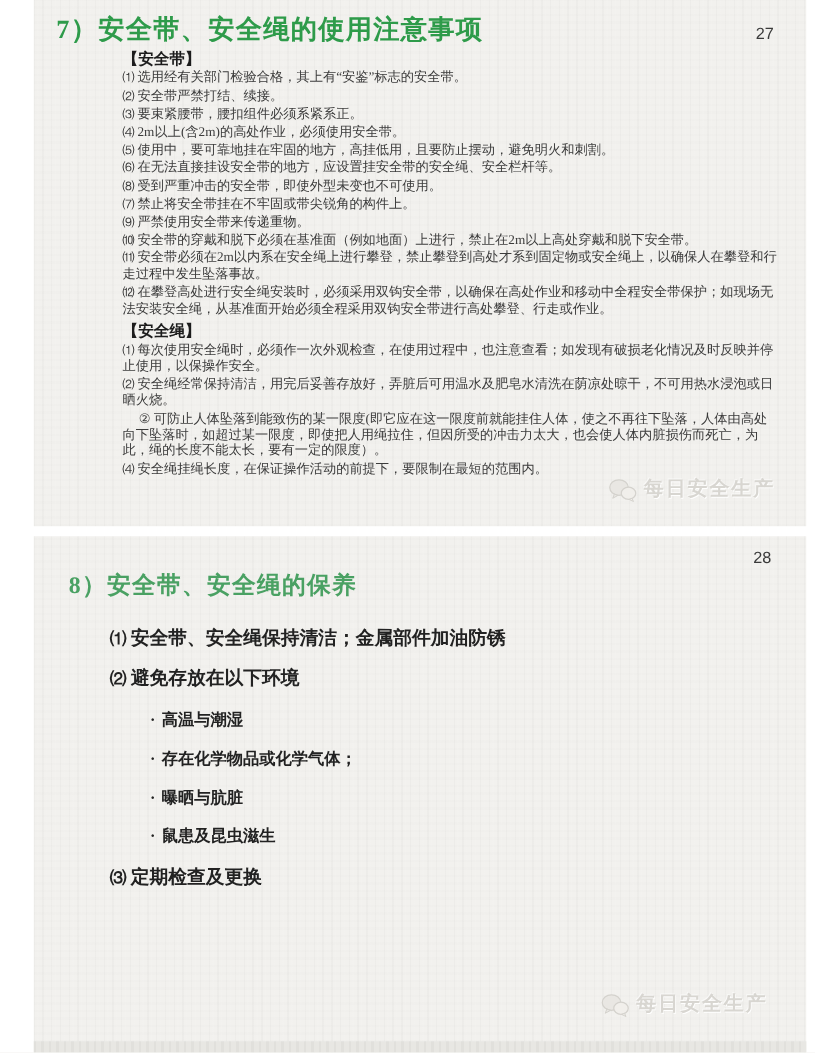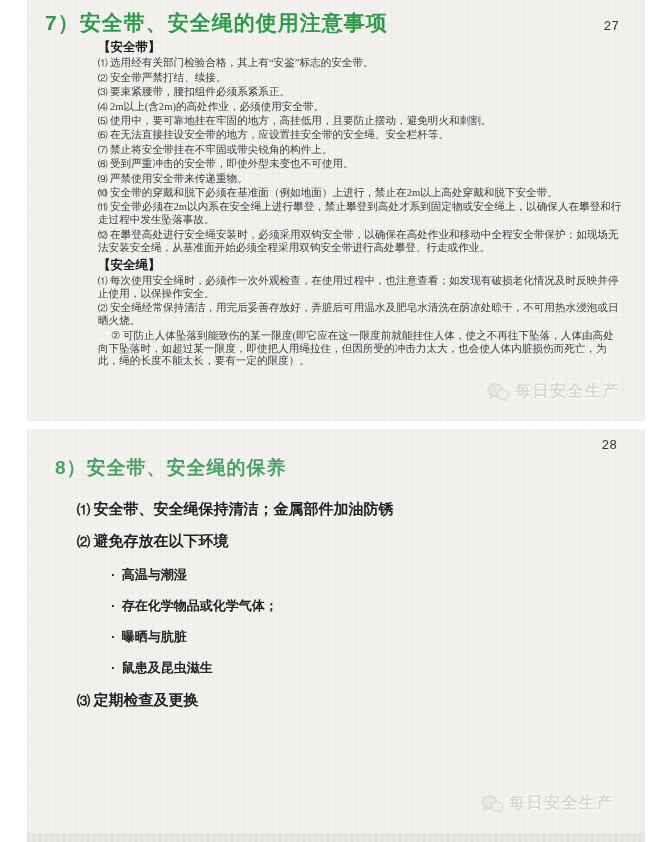--- a/index.html
+++ b/index.html
@@ -17,45 +17,45 @@
       repeating-linear-gradient(0deg, rgba(0,0,0,0.008) 0 2px, rgba(0,0,0,0) 2px 6px);
   }
   #slide1{top:0;height:421px;}
   #slide2{top:429px;height:507px;}
   .next-strip{
     position:absolute;left:27px;top:833px;width:618px;height:9px;
     background-color:var(--strip,#e8e7e3);
     background-image:repeating-linear-gradient(90deg, rgba(0,0,0,0.03) 0 2px, rgba(0,0,0,0) 2px 6px);
   }
   .pagenum{
-    position:absolute;font-family:Liberation Mono, monospace;
+    position:absolute;font-family:Liberation Sans, sans-serif;
     font-size:13px;color:#3a3a3a;
   }
   #slide1 .pagenum{top:19px;right:26px;}
   #slide2 .pagenum{top:9px;right:28px;}
   .title{
-    position:absolute;margin:0;font-family:Liberation Sans, sans-serif;
+    position:absolute;margin:0;font-family:Liberation Serif, serif;
     font-weight:bold;letter-spacing:1px;
   }
   #slide1 .title{left:18px;top:9px;font-size:21px;color:var(--title-green-1,#2e9b4a);}
   #slide2 .title{left:28px;top:26px;font-size:19px;color:var(--title-green-2,#4aa163);}
   .s1-body{
     position:absolute;left:31px;top:37px;right:22px;
     font-size:10.6px;line-height:1.22;color:var(--body-text,#3b3b3b);margin-left:40px;
   }
   .sec-heading{
     font-weight:bold;font-size:12.5px;color:#1c1c1c;margin:3px 0 2px;
   }
   .item{margin:0 0 1.5px;}
   .subitem{margin:0 0 1.5px;text-indent:13px;}
   .num{font-size:9.5px;letter-spacing:-0.5px;margin-right:3px;}
   .subitem .num{font-size:10.5px;}
   .s2-body{
-    position:absolute;left:50px;top:73px;right:40px;
-    font-size:15px;font-weight:bold;color:#222;line-height:1.25;font-family:Liberation Mono, monospace;
+    position:absolute;left:61px;top:73px;right:40px;
+    font-size:15px;font-weight:bold;color:#222;line-height:1.25;
   }
   .s2-item{margin:0 0 13px;}
   .s2-item .num{font-size:13px;margin-right:4px;}
   .s2-bullets{margin:15px 0 12px;padding-left:32px;}
   .s2-bullet{margin:0 0 15px;font-size:13px;}
   .bullet-marker{margin-right:5px;}
   .watermark{
     position:absolute;display:flex;align-items:flex-end;gap:5px;
     font-family:"Liberation Sans","DejaVu Sans",sans-serif;
     font-size:16px;letter-spacing:1.5px;font-weight:bold;
@@ -75,30 +75,31 @@
     <span class="pagenum">27</span>
     <h1 class="title">7）安全带、安全绳的使用注意事项</h1>
     <div class="s1-body" id="s1-body">
         <div class="sec-heading">【安全带】</div>
         <p class="item"><span class="num">⑴</span>选用经有关部门检验合格，其上有“安鉴”标志的安全带。</p>
         <p class="item"><span class="num">⑵</span>安全带严禁打结、续接。</p>
         <p class="item"><span class="num">⑶</span>要束紧腰带，腰扣组件必须系紧系正。</p>
         <p class="item"><span class="num">⑷</span>2m以上(含2m)的高处作业，必须使用安全带。</p>
         <p class="item"><span class="num">⑸</span>使用中，要可靠地挂在牢固的地方，高挂低用，且要防止摆动，避免明火和刺割。</p>
         <p class="item"><span class="num">⑹</span>在无法直接挂设安全带的地方，应设置挂安全带的安全绳、安全栏杆等。</p>
+        <p class="item"><span class="num">⑻</span>受到严重冲击的安全带，即使外型未变也不可使用。</p>
         <p class="item"><span class="num">⑺</span>禁止将安全带挂在不牢固或带尖锐角的构件上。</p>
-        <p class="item"><span class="num">⑻</span>受到严重冲击的安全带，即使外型未变也不可使用。</p>
         <p class="item"><span class="num">⑼</span>严禁使用安全带来传递重物。</p>
         <p class="item"><span class="num">⑽</span>安全带的穿戴和脱下必须在基准面（例如地面）上进行，禁止在2m以上高处穿戴和脱下安全带。</p>
         <p class="item"><span class="num">⑾</span>安全带必须在2m以内系在安全绳上进行攀登，禁止攀登到高处才系到固定物或安全绳上，以确保人在攀登和行走过程中发生坠落事故。</p>
         <p class="item"><span class="num">⑿</span>在攀登高处进行安全绳安装时，必须采用双钩安全带，以确保在高处作业和移动中全程安全带保护；如现场无法安装安全绳，从基准面开始必须全程采用双钩安全带进行高处攀登、行走或作业。</p>
         <div class="sec-heading">【安全绳】</div>
         <p class="item"><span class="num">⑴</span>每次使用安全绳时，必须作一次外观检查，在使用过程中，也注意查看；如发现有破损老化情况及时反映并停止使用，以保操作安全。</p>
         <p class="item"><span class="num">⑵</span>安全绳经常保持清洁，用完后妥善存放好，弄脏后可用温水及肥皂水清洗在荫凉处晾干，不可用热水浸泡或日晒火烧。</p>
         <p class="subitem"><span class="num">②</span>可防止人体坠落到能致伤的某一限度(即它应在这一限度前就能挂住人体，使之不再往下坠落，人体由高处向下坠落时，如超过某一限度，即使把人用绳拉住，但因所受的冲击力太大，也会使人体内脏损伤而死亡，为此，绳的长度不能太长，要有一定的限度）。</p>
+        <p class="item"><span class="num">⑷</span>安全绳挂绳长度，在保证操作活动的前提下，要限制在最短的范围内。</p>
       </div>
     <div class="watermark">
       <span class="wm-icon">
         <svg width="23" height="19" viewBox="0 0 23 19" aria-hidden="true">
           <ellipse cx="8.2" cy="7" rx="7.4" ry="6.2" fill="#e9e7e3" stroke="#d4d2cd" stroke-width="1"></ellipse>
           <path d="M4.5 12.2 L3.2 15.6 L7.2 13.4 Z" fill="#e9e7e3" stroke="#d4d2cd" stroke-width="0.8"></path>
           <ellipse cx="15.8" cy="11.6" rx="5.8" ry="4.9" fill="#f1efeb" stroke="#d4d2cd" stroke-width="1"></ellipse>
           <path d="M18.6 15.6 L19.8 18.2 L16.4 16.6 Z" fill="#f1efeb" stroke="#d4d2cd" stroke-width="0.8"></path>
         </svg>
       </span>

